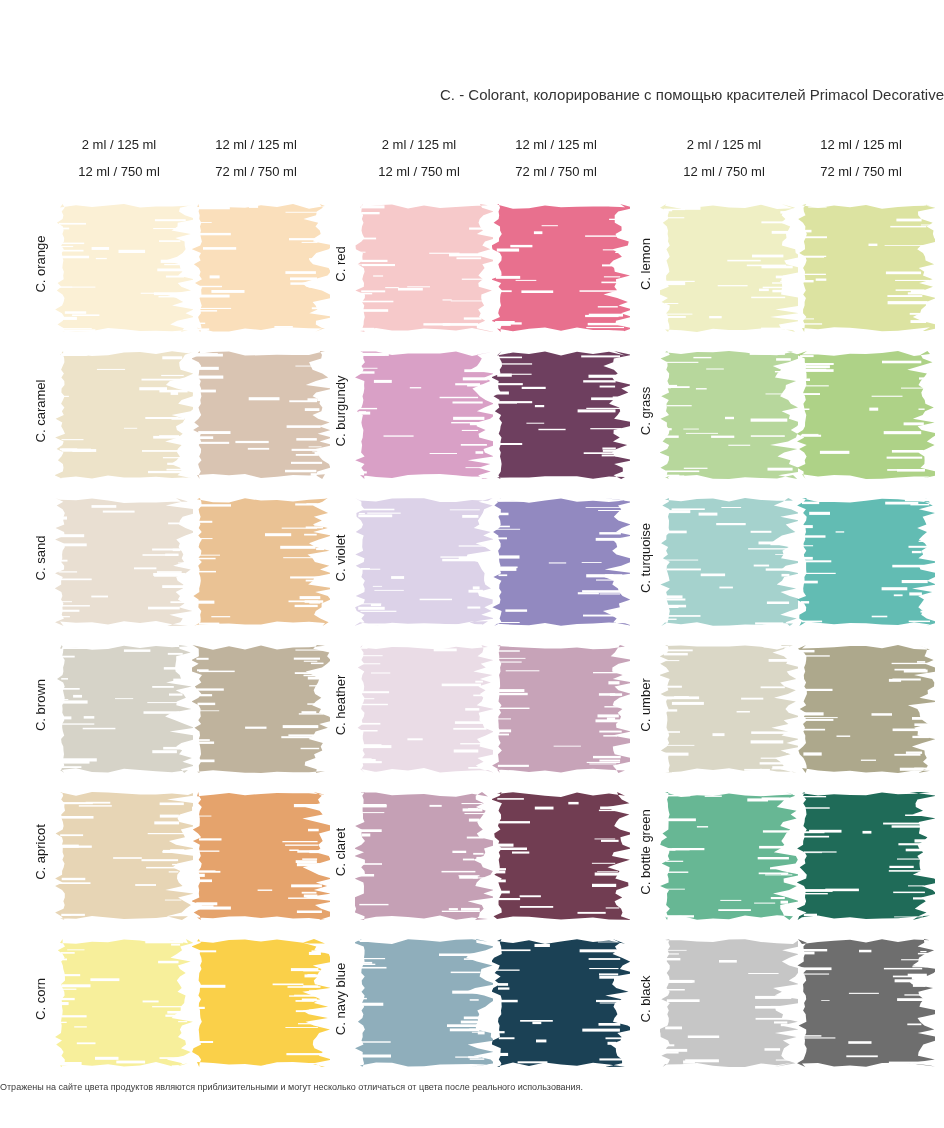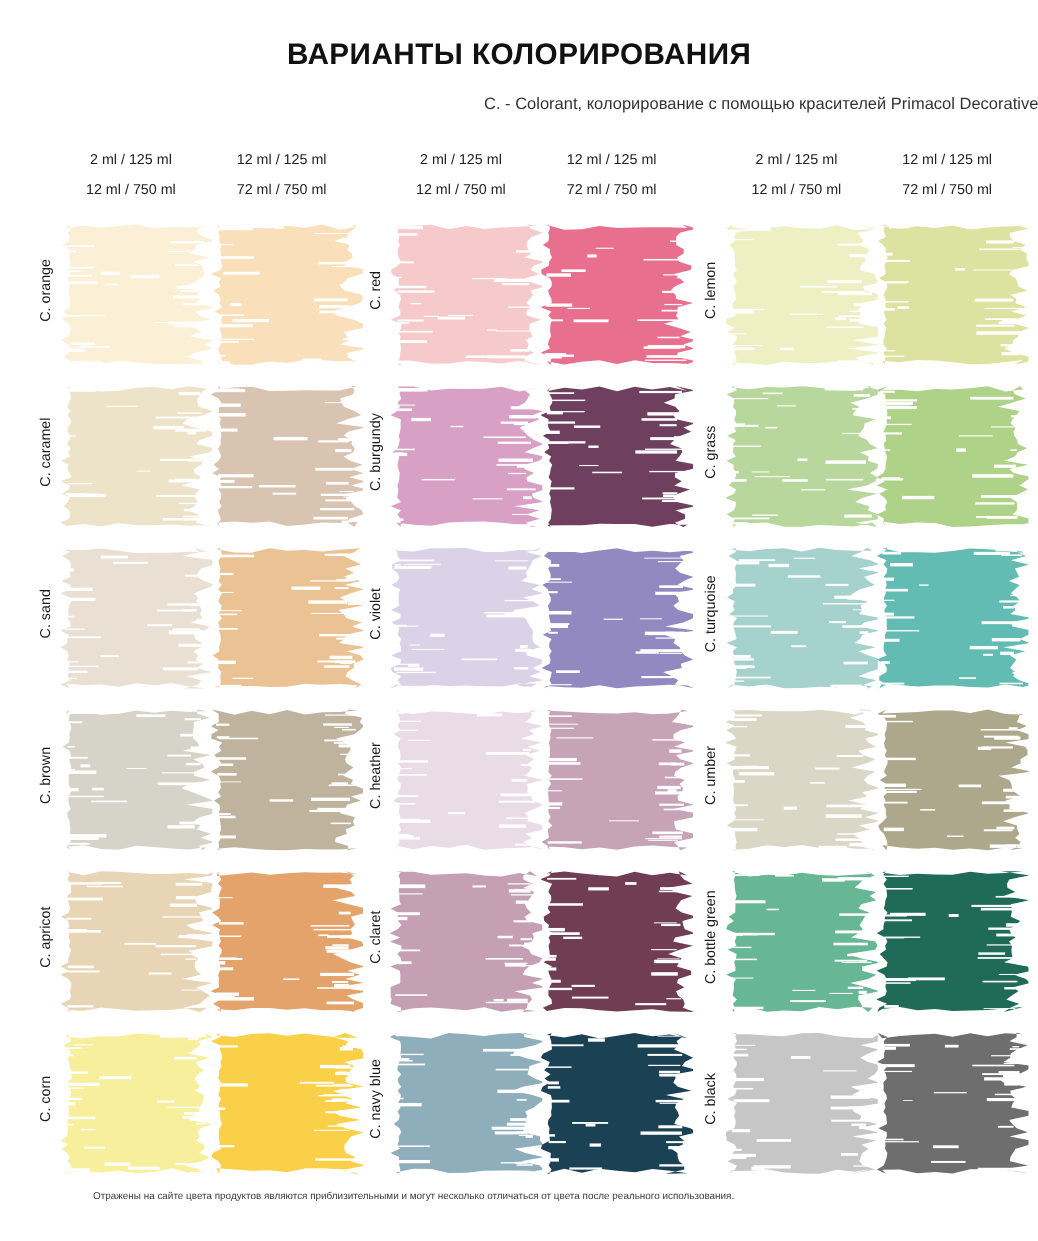--- a/index.html
+++ b/index.html
@@ -88,31 +88,29 @@
   .swatch svg {
     display: block;
   }
 
   
   .footnote {
     position: absolute;
     top: 1082px;
     left: 0;
     width: 752px;
-    text-align: center;
     font-size: 9px;
     color: #3a3a3a;
   }
 </style>
 </head>
 <body>
 
 <div class="page">
 
-  <div class="title">ВАРИАНТЫ КОЛОРИРОВАНИЯ</div>
   <div class="subtitle">C. - Colorant, колорирование с помощью красителей Primacol Decorative</div>
 
   <div class="col-headers">
       <div class="col-head" style="left: 55px; width: 128px; top: 0px;">
         <span class="line1">2 ml / 125 ml</span>
         <span class="line2">12 ml / 750 ml</span>
       </div>
       <div class="col-head" style="left: 192px; width: 128px; top: 0px;">
         <span class="line1">12 ml / 125 ml</span>
         <span class="line2">72 ml / 750 ml</span>

